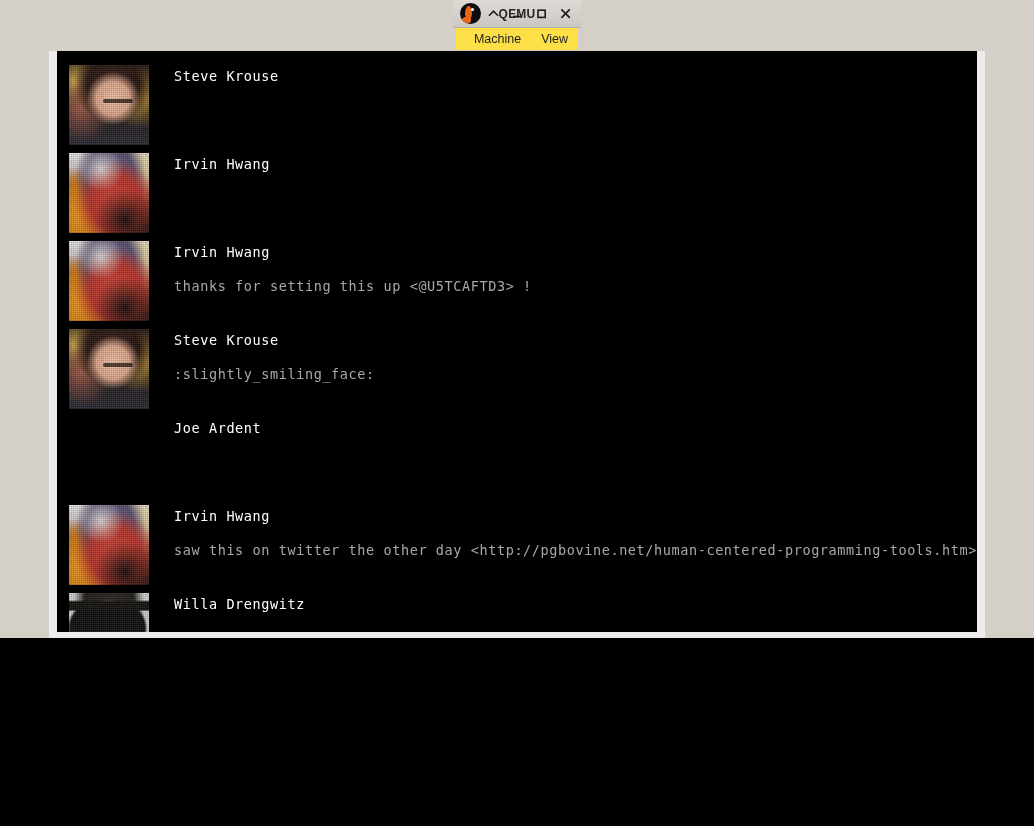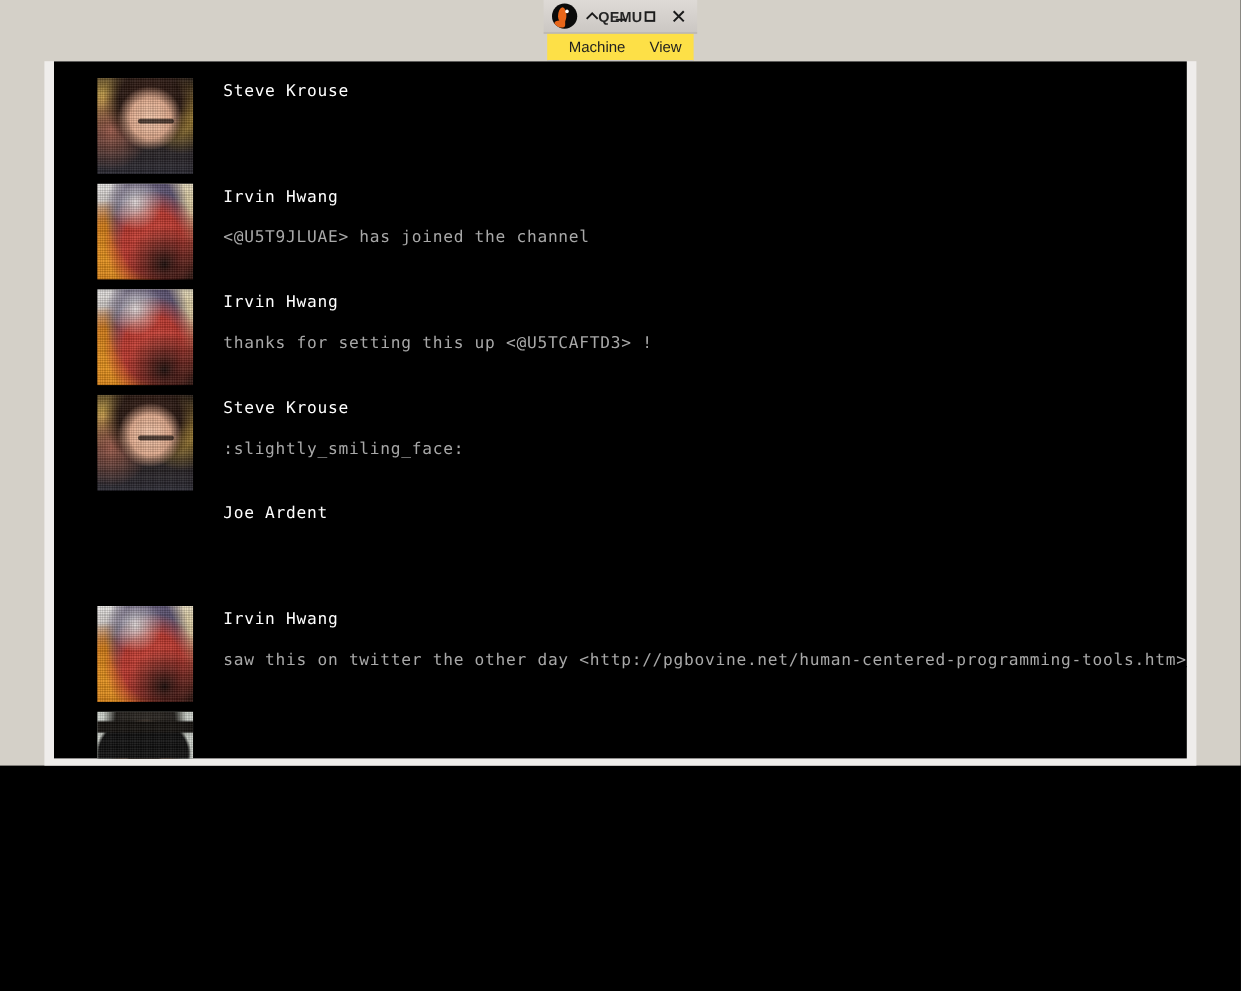--- a/index.html
+++ b/index.html
@@ -137,21 +137,21 @@
   }
 
   #chat-log {
     padding: 14px 0 0 0;
   }
 
   .msg {
     display: flex;
     align-items: flex-start;
     position: relative;
-    padding-left: 36px;
+    padding-left: 12px;
     margin-bottom: 8px;
     text-decoration: underline;
   }
 
   .avatar-slot {
     flex: 0 0 80px;
     width: 80px;
     height: 80px;
     margin-right: 25px;
     position: relative;
@@ -321,21 +321,20 @@
               <div class="msg-author">Steve Krouse</div>
             </div>
           </div>
           <div class="msg">
             <div class="avatar-slot">
               <div class="av av-irvin"></div>
               <div class="dither"></div>
             </div>
             <div class="msg-body">
               <div class="msg-author">Irvin Hwang</div>
-              <div class="msg-text">&lt;@U5T9JLUAE&gt; has joined the channel</div>
             </div>
           </div>
           <div class="msg">
             <div class="avatar-slot">
               <div class="av av-irvin"></div>
               <div class="dither"></div>
             </div>
             <div class="msg-body">
               <div class="msg-author">Irvin Hwang</div>
               <div class="msg-text">thanks for setting this up &lt;@U5TCAFTD3&gt; !</div>
@@ -368,20 +367,21 @@
             </div>
           </div>
           <div class="msg">
             <div class="avatar-slot">
               <div class="av av-willa">
                 <div class="speck"></div>
               </div>
               <div class="dither"></div>
             </div>
             <div class="msg-body">
+              <div class="msg-author">Willa Drengwitz</div>
             </div>
           </div>
         </div>
     </div>
   </div>
 
   <div id="window-bottom-border"></div>
 </div>
 
 </body></html>

